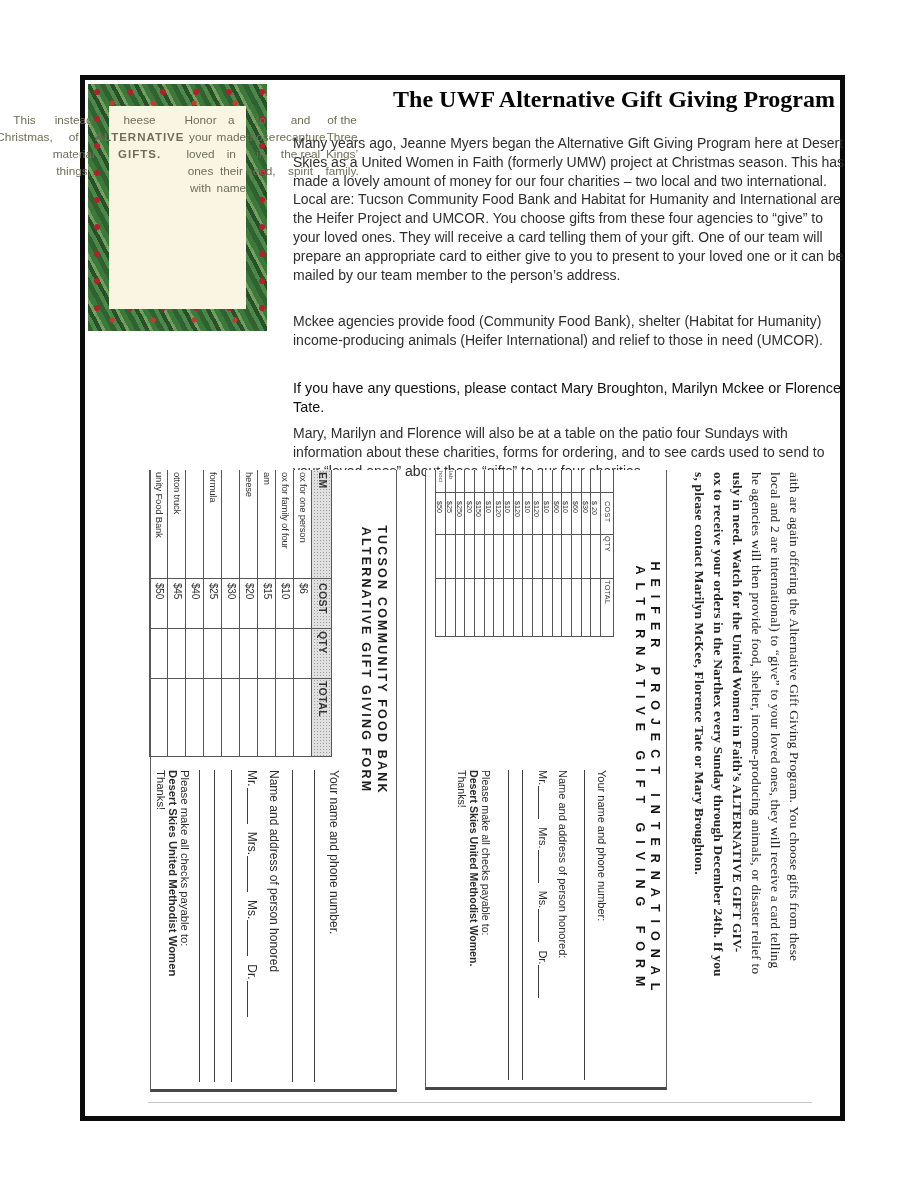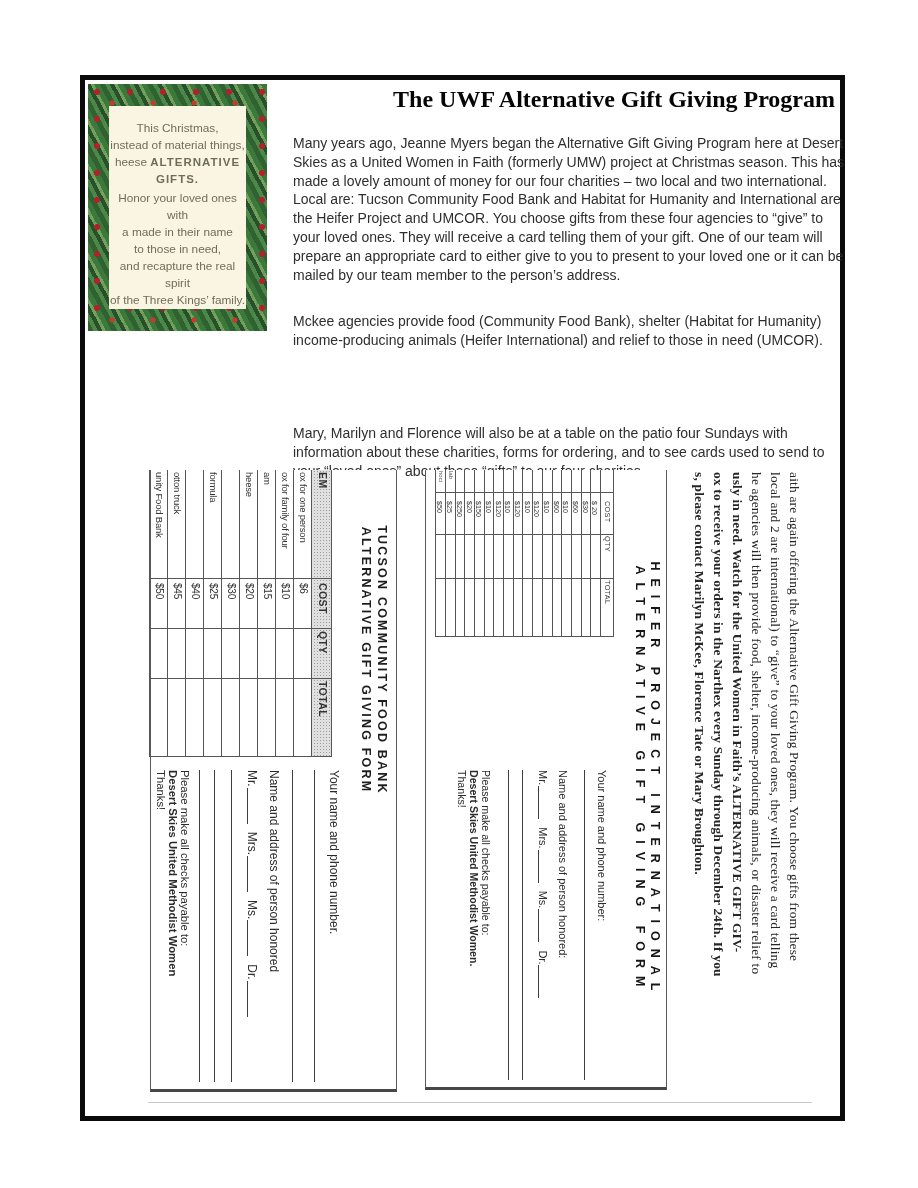--- a/index.html
+++ b/index.html
@@ -12,22 +12,22 @@
   
   .holly{position:absolute;left:3px;top:4px;width:179px;height:247px;
          background:
            radial-gradient(circle at 9px 8px,  #b3202c 2.6px, rgba(0,0,0,0) 3.4px),
            radial-gradient(circle at 24px 19px,#c63a2e 2.2px, rgba(0,0,0,0) 3px),
            radial-gradient(circle at 16px 27px,#a61f28 1.8px, rgba(0,0,0,0) 2.6px),
            repeating-linear-gradient(115deg,#35683327 0 2px, rgba(0,0,0,0) 2px 7px),
            repeating-linear-gradient(62deg,#2f6230 0 5px,#4d8a4a 5px 9px,#27502a 9px 13px,#74a25e 13px 16px,#3c7a3c 16px 21px);
          background-size:33px 27px,41px 31px,27px 23px,auto,auto;}
   .holly-inner{position:absolute;left:21px;top:22px;right:21px;bottom:22px;
-         background:#faf5e2;display:flex;flex-direction:column;justify-content:space-between;
-         text-align:center;color:#6e6e58;font-size:11.8px;line-height:17px;padding-top:14px;}
+         background:#faf5e2;display:flex;flex-direction:row;justify-content:center;
+         text-align:center;color:#6e6e58;font-size:11.8px;line-height:17px;padding-top:6px;}
   .holly-inner .gap{height:15px;}
   .holly-caps{font-weight:bold;letter-spacing:1px;font-size:11.5px;}
 
   
   .doc-title{position:absolute;left:195px;top:6px;width:555px;text-align:right;
         font-family:"Liberation Serif",serif;font-weight:bold;font-size:24px;color:#050505;}
   .bp{position:absolute;left:200px;width:552px;font-size:14px;line-height:18.8px;
       color:#2e2e30;margin:0;}
   .bp1{top:46px;}
   .bp2{top:224px;}
@@ -106,20 +106,21 @@
       <div>a made in their name</div>
       <div>to those in need,</div>
       <div>and recapture the real spirit</div>
       <div>of the Three Kings’ family.</div>
     </div>
   </div>
 
   <div class="doc-title">The UWF Alternative Gift Giving Program</div>
   <p class="bp bp1 m0">Many years ago, Jeanne Myers began the Alternative Gift Giving Program here at Desert Skies as a United Women in Faith (formerly UMW) project at Christmas season.  This has made a lovely amount of money for our four charities – two local and two international.  Local are:  Tucson Community Food Bank and Habitat for Humanity and International are the Heifer Project and UMCOR.  You choose gifts from these four agencies to “give” to your loved ones.  They will receive a card telling them of your gift.  One of our team will prepare an appropriate card to either give to you to present to your loved one or it can be mailed by our team member to the person’s address.</p>
   <p class="bp bp2 m0">Mckee agencies provide food (Community Food Bank), shelter (Habitat for Humanity) income-producing animals (Heifer International) and relief to those in need (UMCOR).</p>
+  <p class="bp bp3 m0">If you have any questions, please contact Mary Broughton, Marilyn Mckee or Florence Tate.</p>
   <p class="bp bp4 m0">Mary, Marilyn and Florence will also be at a table on the patio four Sundays with information about these charities, forms for ordering, and to see cards used to send to your “loved ones” about these “gifts” to our four charities.</p>
 
   <div class="rot formbox rot-tucson">
     <div class="t-title">
       <div>TUCSON COMMUNITY FOOD BANK</div>
       <div>ALTERNATIVE GIFT GIVING FORM</div>
     </div>
     <div class="t-table">
       <div class="tr head">
         <div class="td c-item">EM</div>

